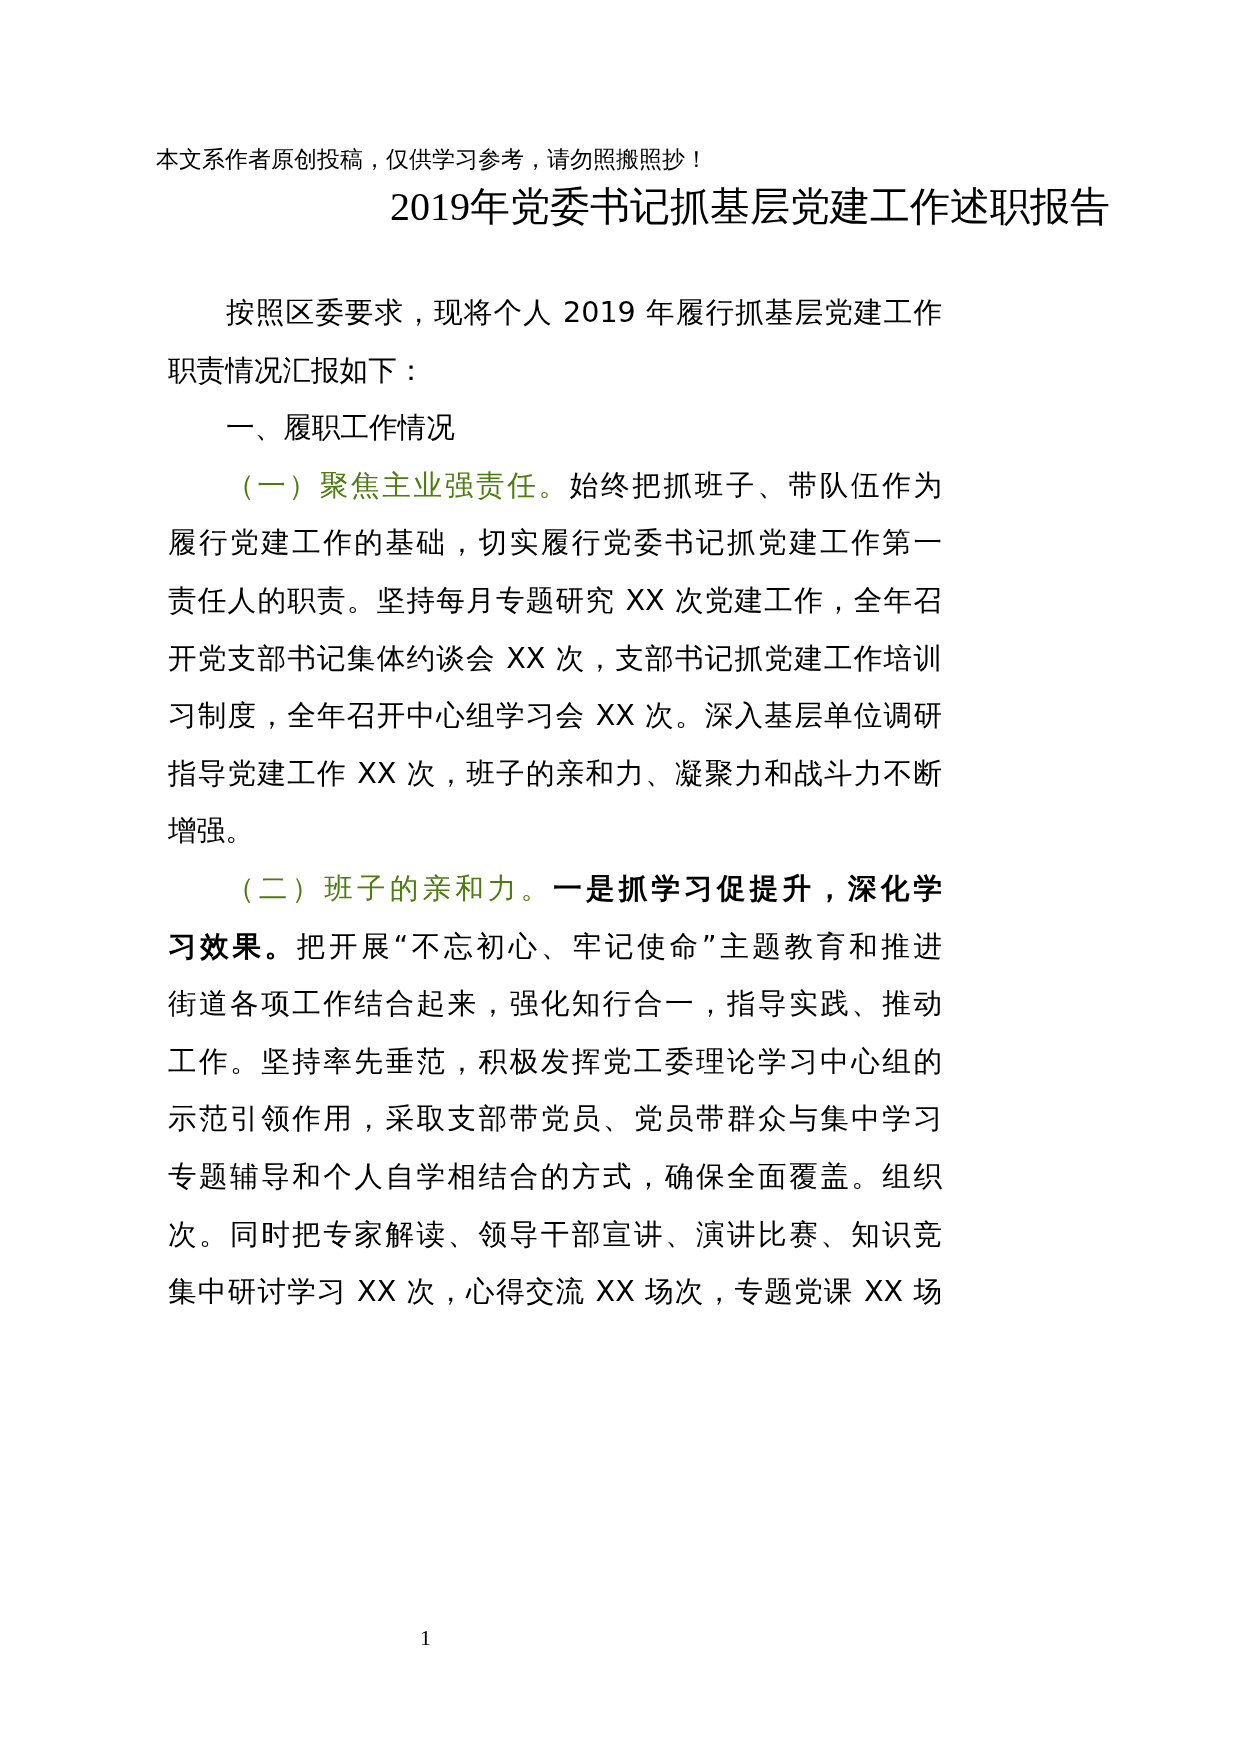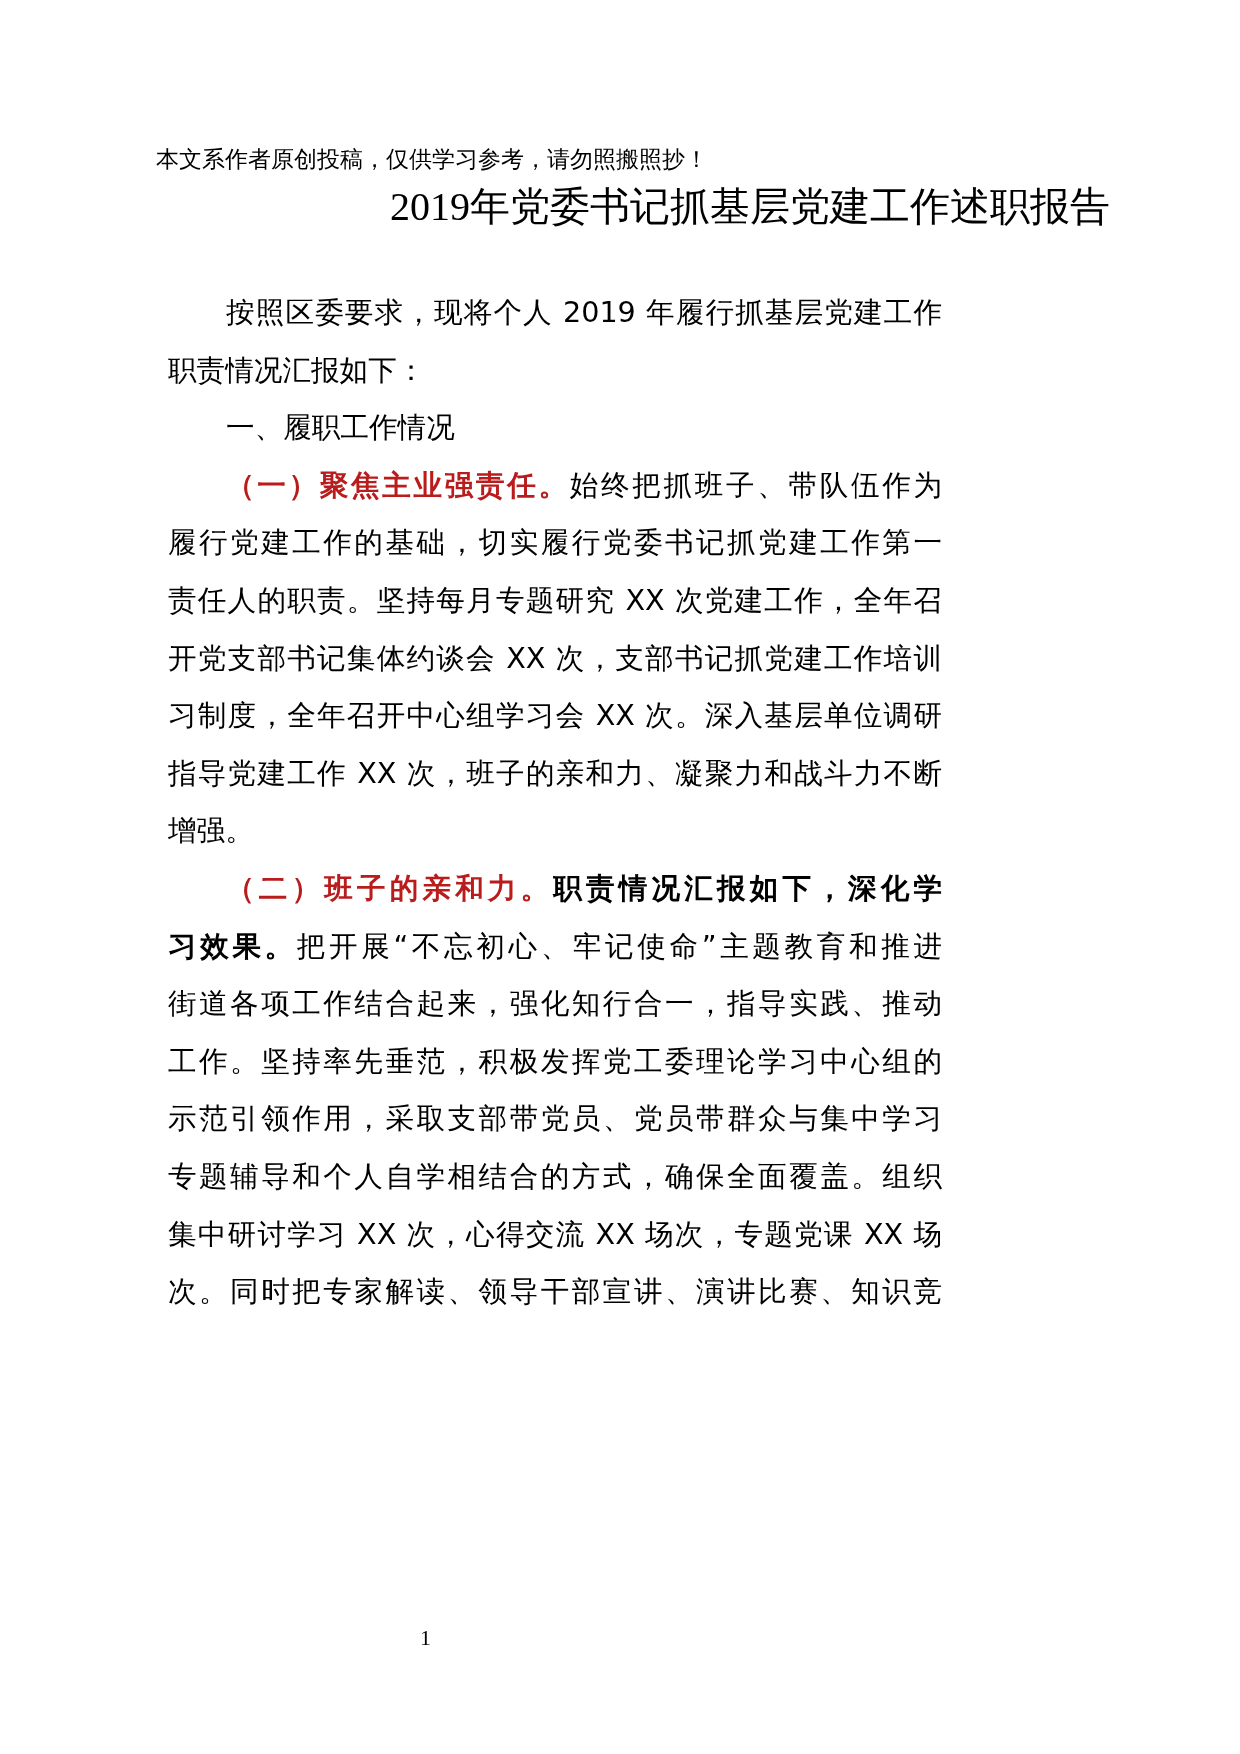--- a/index.html
+++ b/index.html
@@ -51,22 +51,22 @@
       position: absolute;
       left: 168px;
       top: 284px;
       width: 774px;
       font-size: 28.6px;
       line-height: 57.6px;
       text-align: justify;
       text-justify: inter-character;
     }
     .body .gray-bold {
-      font-weight: bold;
-      color: #b91c1c;
+      font-weight: normal;
+      color: #4d7c0f;
     }
     .body .black-bold {
       font-weight: bold;
       color: #000000;
     }
     .line {
       display: block;
       white-space: nowrap;
       text-align: justify;
       text-align-last: justify;
@@ -110,27 +110,27 @@
       <span class="line first"><span class="gray-bold">（一）聚焦主业强责任。</span><span>始终把抓班子、带队伍作为</span></span>
       <span class="line">履行党建工作的基础，切实履行党委书记抓党建工作第一</span>
       <span class="line">责任人的职责。坚持每月专题研究 XX 次党建工作，全年召</span>
       <span class="line">开党支部书记集体约谈会 XX 次，支部书记抓党建工作培训</span>
       <span class="line">习制度，全年召开中心组学习会 XX 次。深入基层单位调研</span>
       <span class="line">指导党建工作 XX 次，班子的亲和力、凝聚力和战斗力不断</span>
       <span class="line last">增强。</span>
     </div>
 
     <div>
-      <span class="line first"><span class="gray-bold">（二）班子的亲和力。</span><span class="black-bold">职责情况汇报如下，深化学</span></span>
+      <span class="line first"><span class="gray-bold">（二）班子的亲和力。</span><span class="black-bold">一是抓学习促提升，深化学</span></span>
       <span class="line"><span class="black-bold">习效果。</span><span>把开展“不忘初心、牢记使命”主题教育和推进</span></span>
       <span class="line">街道各项工作结合起来，强化知行合一，指导实践、推动</span>
       <span class="line">工作。坚持率先垂范，积极发挥党工委理论学习中心组的</span>
       <span class="line">示范引领作用，采取支部带党员、党员带群众与集中学习</span>
       <span class="line">专题辅导和个人自学相结合的方式，确保全面覆盖。组织</span>
+      <span class="line">次。同时把专家解读、领导干部宣讲、演讲比赛、知识竞</span>
       <span class="line">集中研讨学习 XX 次，心得交流 XX 场次，专题党课 XX 场</span>
-      <span class="line">次。同时把专家解读、领导干部宣讲、演讲比赛、知识竞</span>
     </div>
 
   </div>
 
   <div class="page-number">1</div>
 
 </div>
 
 </body></html>

